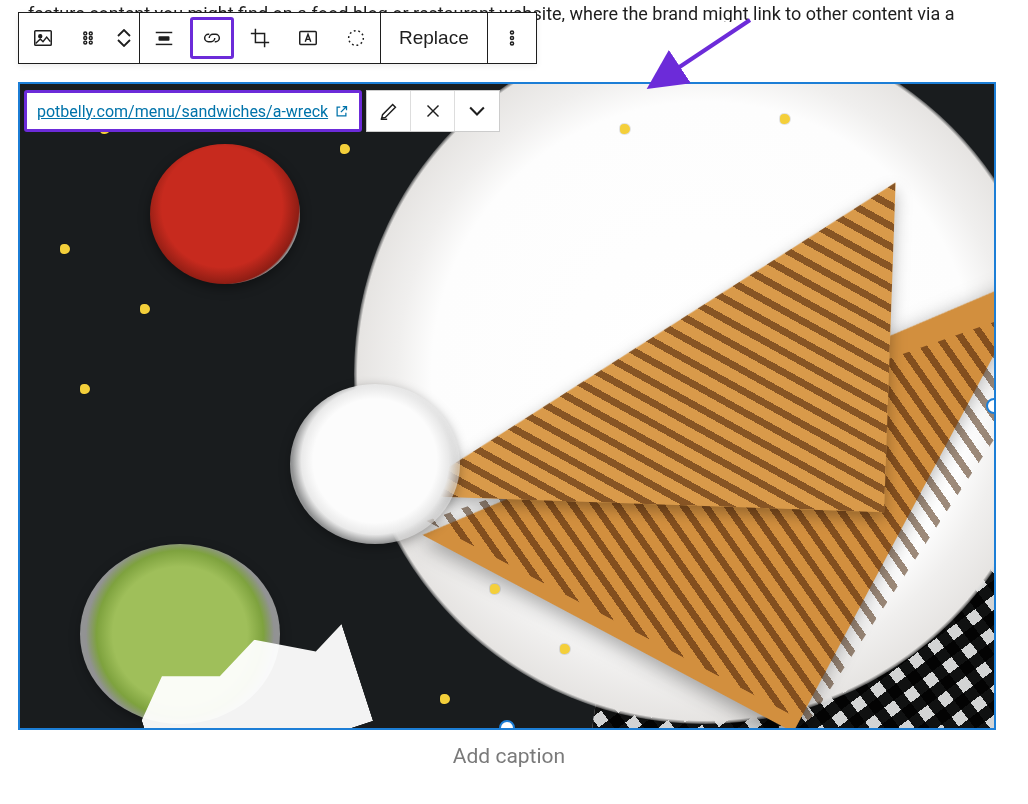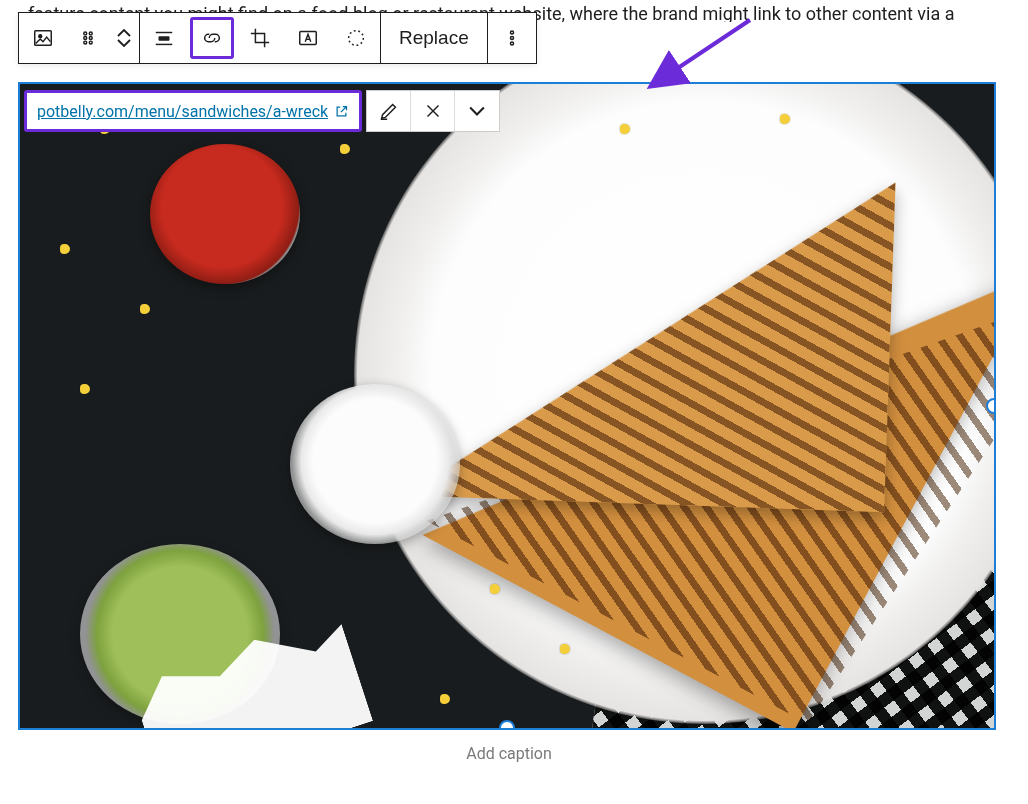--- a/index.html
+++ b/index.html
@@ -209,21 +209,21 @@
   .tissue {
     position:absolute; left:120px; bottom:-30px; width:220px; height:120px;
     background:#fff; transform:rotate(-18deg);
     clip-path: polygon(0 40%, 15% 10%, 40% 25%, 60% 5%, 85% 30%, 100% 15%, 100% 100%, 0 100%);
     opacity:.95;
   }
 
   .caption {
     text-align: center;
     color: #7a7a7a;
-    font-size: 16px;
+    font-size: 21px;
     margin-top: 14px;
   }
 
   
   .annot-arrow {
     position: absolute;
     top: 16px;
     left: 640px;
     z-index: 12;
     pointer-events: none;

